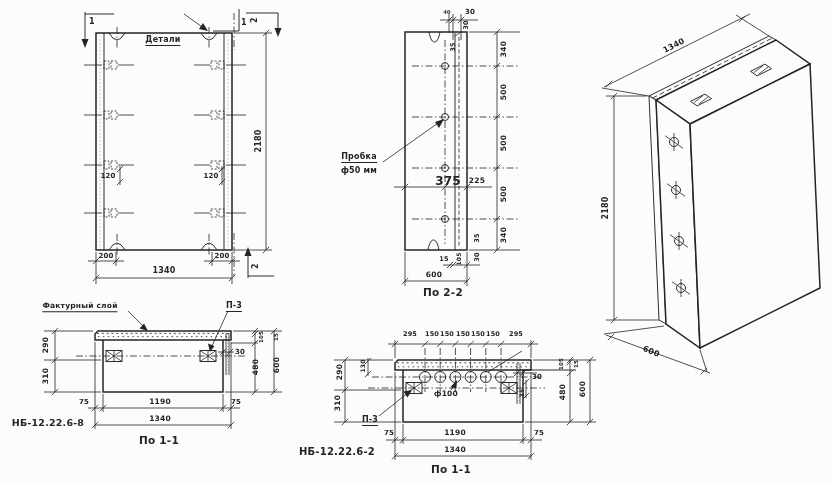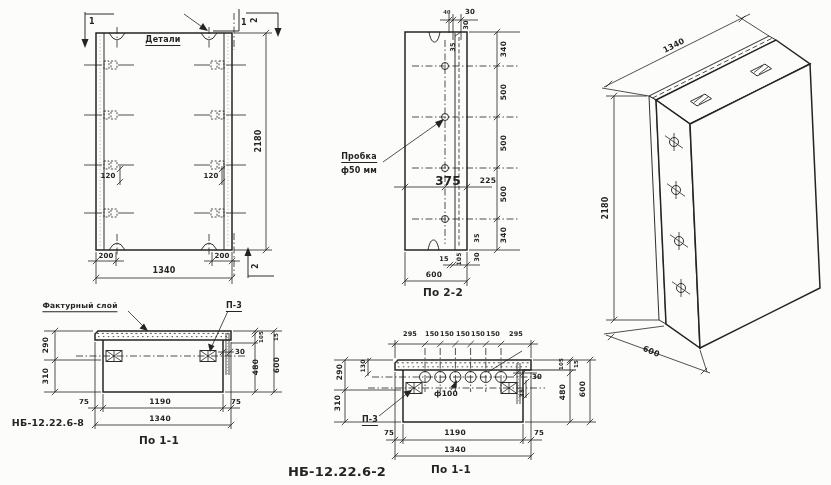--- a/index.html
+++ b/index.html
@@ -389,21 +389,21 @@
       <span class="lbl" style="left: 504px; top: 49px; font-size: 7.5px; transform: translate(-50%, -50%) rotate(-90deg);">340</span>
       <span class="lbl" style="left: 504px; top: 92px; font-size: 7.5px; transform: translate(-50%, -50%) rotate(-90deg);">500</span>
       <span class="lbl" style="left: 504px; top: 143px; font-size: 7.5px; transform: translate(-50%, -50%) rotate(-90deg);">500</span>
       <span class="lbl" style="left: 504px; top: 194px; font-size: 7.5px; transform: translate(-50%, -50%) rotate(-90deg);">500</span>
       <span class="lbl" style="left: 504px; top: 235px; font-size: 7.5px; transform: translate(-50%, -50%) rotate(-90deg);">340</span>
       <span class="lbl" style="left: 477px; top: 238px; font-size: 6.5px; transform: translate(-50%, -50%) rotate(-90deg);">35</span>
       <span class="lbl" style="left: 477px; top: 257px; font-size: 6.5px; transform: translate(-50%, -50%) rotate(-90deg);">30</span>
       <span class="lbl ul" style="left: 359px; top: 158px; font-size: 8px; transform: translate(-50%, -50%) rotate(0deg);">Пробка</span>
       <span class="lbl" style="left: 359px; top: 171px; font-size: 8px; transform: translate(-50%, -50%) rotate(0deg);">ф50 мм</span>
       <span class="lbl" style="left: 448px; top: 181px; font-size: 12px; transform: translate(-50%, -50%) rotate(0deg);">375</span>
-      <span class="lbl" style="left: 488px; top: 181px; font-size: 7.5px; transform: translate(-50%, -50%) rotate(0deg);">225</span>
+      <span class="lbl" style="left: 477px; top: 181px; font-size: 7.5px; transform: translate(-50%, -50%) rotate(0deg);">225</span>
       <span class="lbl" style="left: 444px; top: 259px; font-size: 6.5px; transform: translate(-50%, -50%) rotate(0deg);">15</span>
       <span class="lbl" style="left: 459px; top: 259px; font-size: 6px; transform: translate(-50%, -50%) rotate(-90deg);">105</span>
       <span class="lbl" style="left: 434px; top: 275px; font-size: 7.5px; transform: translate(-50%, -50%) rotate(0deg);">600</span>
       <span class="lbl" style="left: 443px; top: 292px; font-size: 10.5px; transform: translate(-50%, -50%) rotate(0deg);">По 2-2</span>
       <span class="lbl" style="left: 674px; top: 46px; font-size: 8px; transform: translate(-50%, -50%) rotate(-27deg);">1340</span>
       <span class="lbl" style="left: 606px; top: 208px; font-size: 8px; transform: translate(-50%, -50%) rotate(-90deg);">2180</span>
       <span class="lbl" style="left: 651px; top: 352px; font-size: 8px; transform: translate(-50%, -50%) rotate(22deg);">600</span>
       <span class="lbl ul" style="left: 80px; top: 307px; font-size: 7.5px; transform: translate(-50%, -50%) rotate(0deg);">Фактурный слой</span>
       <span class="lbl ul" style="left: 234px; top: 307px; font-size: 8px; transform: translate(-50%, -50%) rotate(0deg);">П-3</span>
       <span class="lbl" style="left: 46px; top: 345px; font-size: 7.5px; transform: translate(-50%, -50%) rotate(-90deg);">290</span>
@@ -434,16 +434,16 @@
       <span class="lbl" style="left: 562px; top: 364px; font-size: 5.5px; transform: translate(-50%, -50%) rotate(-90deg);">105</span>
       <span class="lbl" style="left: 577px; top: 364px; font-size: 5.5px; transform: translate(-50%, -50%) rotate(-90deg);">15</span>
       <span class="lbl" style="left: 563px; top: 392px; font-size: 7.5px; transform: translate(-50%, -50%) rotate(-90deg);">480</span>
       <span class="lbl" style="left: 583px; top: 389px; font-size: 7.5px; transform: translate(-50%, -50%) rotate(-90deg);">600</span>
       <span class="lbl" style="left: 446px; top: 394px; font-size: 7.5px; transform: translate(-50%, -50%) rotate(0deg);">ф100</span>
       <span class="lbl ul" style="left: 370px; top: 421px; font-size: 8px; transform: translate(-50%, -50%) rotate(0deg);">П-3</span>
       <span class="lbl" style="left: 389px; top: 433px; font-size: 7px; transform: translate(-50%, -50%) rotate(0deg);">75</span>
       <span class="lbl" style="left: 455px; top: 433px; font-size: 7.5px; transform: translate(-50%, -50%) rotate(0deg);">1190</span>
       <span class="lbl" style="left: 539px; top: 433px; font-size: 7px; transform: translate(-50%, -50%) rotate(0deg);">75</span>
       <span class="lbl" style="left: 455px; top: 450px; font-size: 7.5px; transform: translate(-50%, -50%) rotate(0deg);">1340</span>
-      <span class="lbl" style="left: 337px; top: 471px; font-size: 13px; transform: translate(-50%, -50%) rotate(0deg);">НБ-12.22.6-2</span>
+      <span class="lbl" style="left: 337px; top: 452px; font-size: 10px; transform: translate(-50%, -50%) rotate(0deg);">НБ-12.22.6-2</span>
       <span class="lbl" style="left: 451px; top: 469px; font-size: 10.5px; transform: translate(-50%, -50%) rotate(0deg);">По 1-1</span>
     </div>
 </div>
 
 </body></html>

